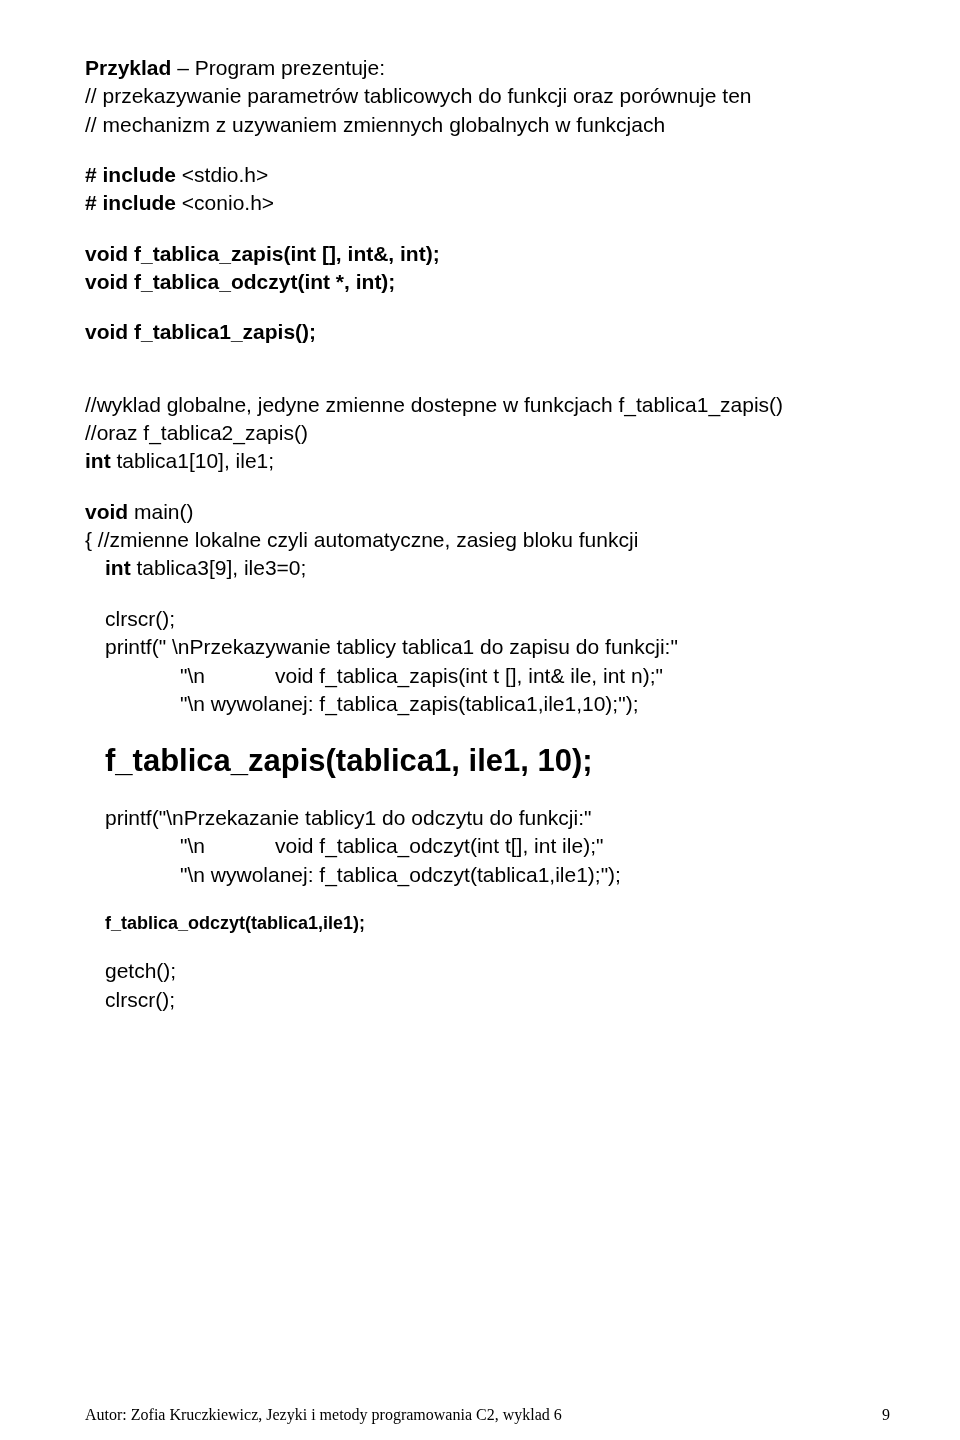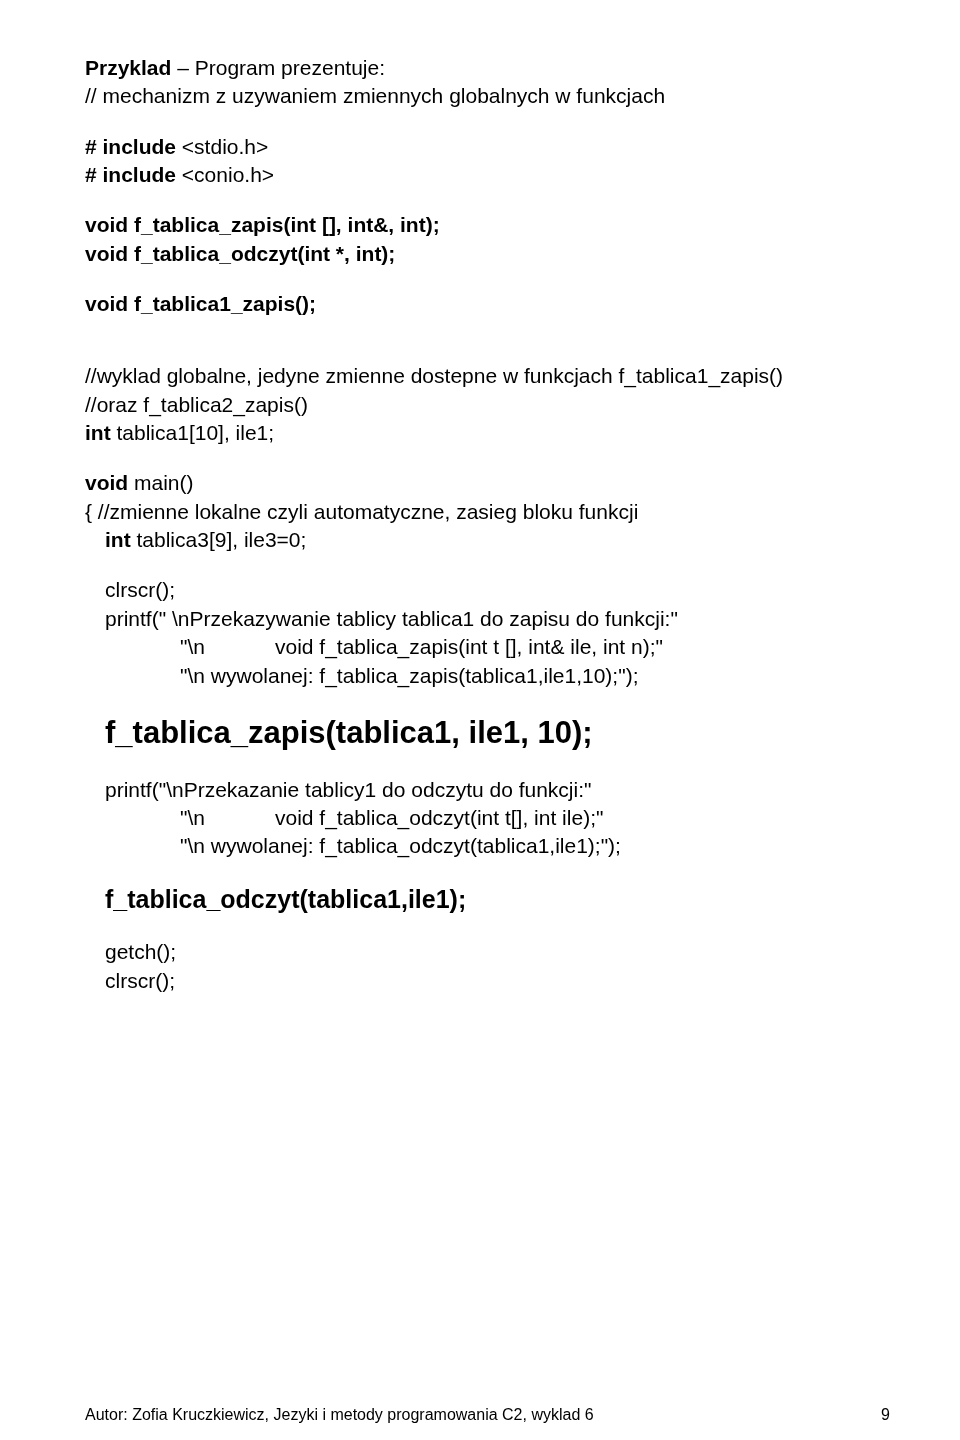--- a/index.html
+++ b/index.html
@@ -27,30 +27,31 @@
   .indent1 { padding-left: 20px; }
   .indent3 { padding-left: 95px; }
   .gap-m { height: 22px; }
   .footer {
     position: absolute;
     bottom: 30px;
     left: 85px;
     right: 70px;
     display: flex;
     justify-content: space-between;
-    font-family: Liberation Sans, sans-serif;
+    font-family: Liberation Serif, serif;
     font-size: 16px;
   }
 </style>
 </head>
 <body>
 
 <div class="page">
 
   <div class="line"><span class="b">Przyklad</span><span> – Program prezentuje:</span></div>
+  <div class="line">// przekazywanie parametrów tablicowych do funkcji oraz porównuje ten</div>
   <div class="line">// mechanizm z uzywaniem zmiennych globalnych w funkcjach</div>
 
   <div class="gap-m"></div>
 
   <div class="line"><span class="b"># include </span><span>&lt;stdio.h&gt;</span></div>
   <div class="line"><span class="b"># include </span><span>&lt;conio.h&gt;</span></div>
 
   <div class="gap-m"></div>
 
   <div class="line b">void f_tablica_zapis(int [], int&amp;, int);</div>
@@ -87,21 +88,21 @@
   <div class="line indent1 b" style="font-size:31px">f_tablica_zapis(tablica1, ile1, 10);</div>
 
   <div class="gap-m"></div>
 
   <div class="line indent1">printf("\nPrzekazanie tablicy1 do odczytu do funkcji:"</div>
   <div class="line indent3">"\n            void f_tablica_odczyt(int t[], int ile);"</div>
   <div class="line indent3">"\n wywolanej: f_tablica_odczyt(tablica1,ile1);");</div>
 
   <div class="gap-m"></div>
 
-  <div class="line indent1 b" style="font-size:25px">f_tablica_odczyt(tablica1,ile1);</div>
+  <div class="line indent1 b" style="font-size:18px">f_tablica_odczyt(tablica1,ile1);</div>
 
   <div class="gap-m"></div>
 
   <div class="line indent1">getch();</div>
   <div class="line indent1">clrscr();</div>
 
   <div class="footer">
     <span>Autor: Zofia Kruczkiewicz, Jezyki i metody programowania C2, wyklad 6</span>
     <span>9</span>
   </div>

